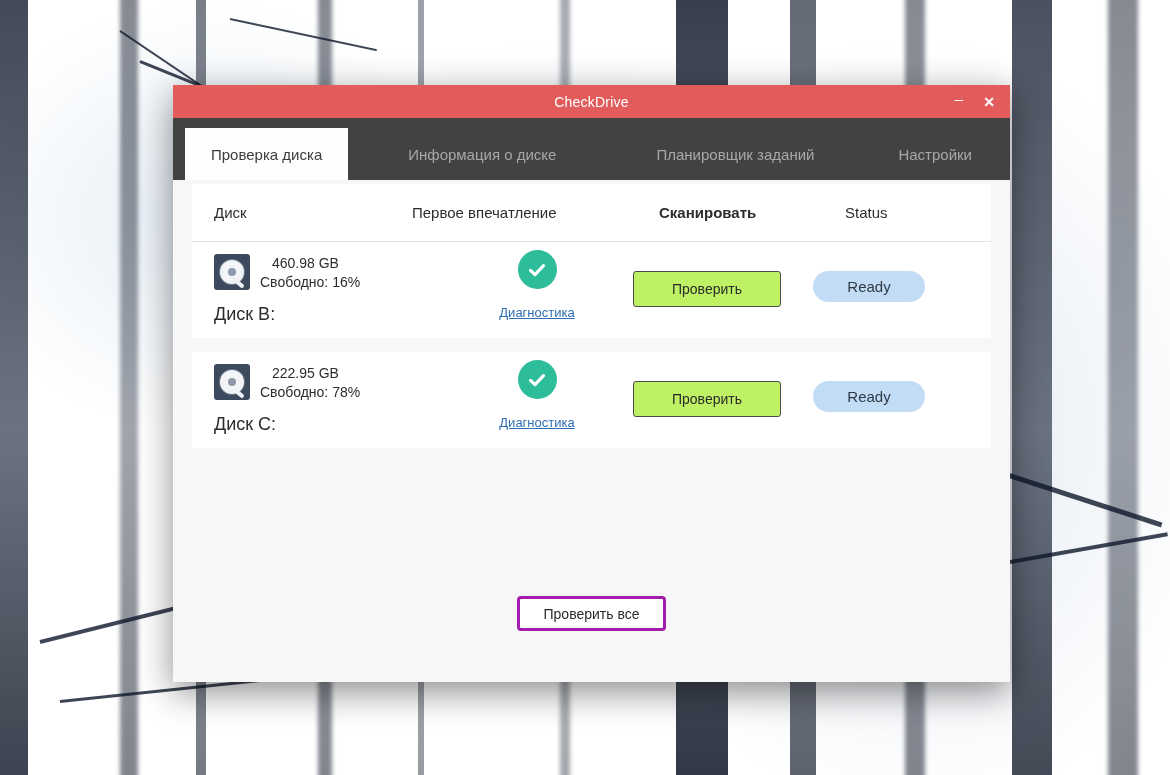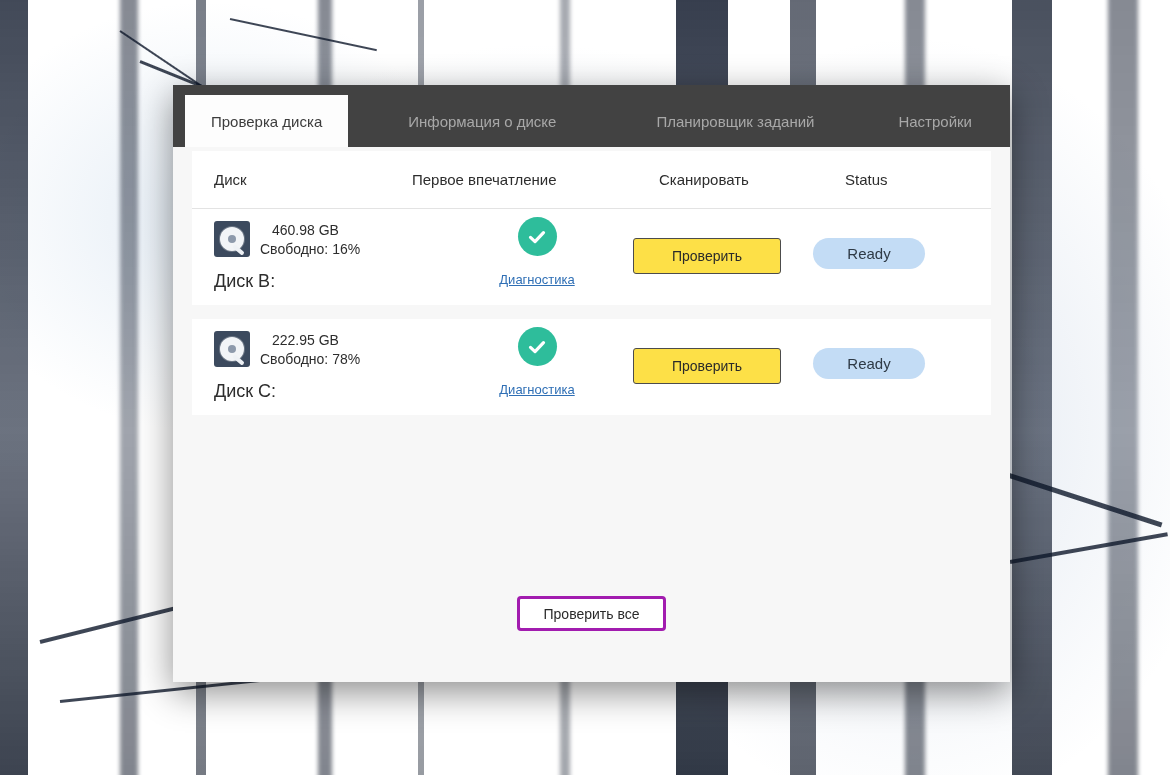--- a/index.html
+++ b/index.html
@@ -146,21 +146,21 @@
     border-bottom: 1px solid #e3e3e3;
     position: relative;
   }
   .th {
     font-size: 15px;
     color: #2d2d2d;
     position: absolute;
   }
   .th.c-disk   { left: 22px; }
   .th.c-impr   { left: 220px; }
-  .th.c-scan   { left: 467px; }
+  .th.c-scan   { left: 467px; font-weight: bold; }
   .th.c-status { left: 653px; }
 
   .rows { padding: 0 15px; }
 
   .disk-row {
     background: #ffffff;
     height: 96px;
     position: relative;
     margin-bottom: 14px;
   }
@@ -251,21 +251,21 @@
     text-decoration: underline;
     cursor: pointer;
   }
 
   .btn-check {
     position: absolute;
     left: 441px;
     top: 29px;
     width: 148px;
     height: 36px;
-    background: #fde047;
+    background: #bef264;
     border: 1px solid #4c4c4c;
     border-radius: 3px;
     font-size: 14px;
     color: #2a2a2a;
     cursor: pointer;
     font-family: "Liberation Sans", sans-serif;
   }
 
   .status-badge {
     position: absolute;
@@ -325,20 +325,27 @@
   <div class="branch" style="left:230px; top:18px;  width:150px; height:2px; transform:rotate(12deg);"></div>
   <div class="branch" style="left:40px;  top:640px; width:300px; height:4px; transform:rotate(-14deg);"></div>
   <div class="branch" style="left:60px;  top:700px; width:260px; height:3px; transform:rotate(-6deg);"></div>
   <div class="branch" style="left:1000px; top:470px; width:170px; height:5px; transform:rotate(18deg);"></div>
   <div class="branch" style="left:1010px; top:560px; width:160px; height:4px; transform:rotate(-10deg);"></div>
   <div class="branch" style="left:700px; top:225px; width:300px; height:5px; transform:rotate(14deg);"></div>
   <div class="branch" style="left:720px; top:255px; width:280px; height:3px; transform:rotate(20deg);"></div>
 
   <div id="app-window">
 
+    <div class="titlebar">
+      <div class="title">CheckDrive</div>
+      <div class="win-controls">
+        <button class="win-btn minimize">–</button>
+        <button class="win-btn close">✕</button>
+      </div>
+    </div>
 
     <div class="tabbar">
       <div class="tab active">Проверка диска</div>
       <div class="tab" style="margin-left:34px;">Информация о диске</div>
       <div class="tab" style="margin-left:48px;">Планировщик заданий</div>
       <div class="tab-spacer"></div>
       <div class="tab" style="margin-right:12px;">Настройки</div>
     </div>
 
     <div class="content">

